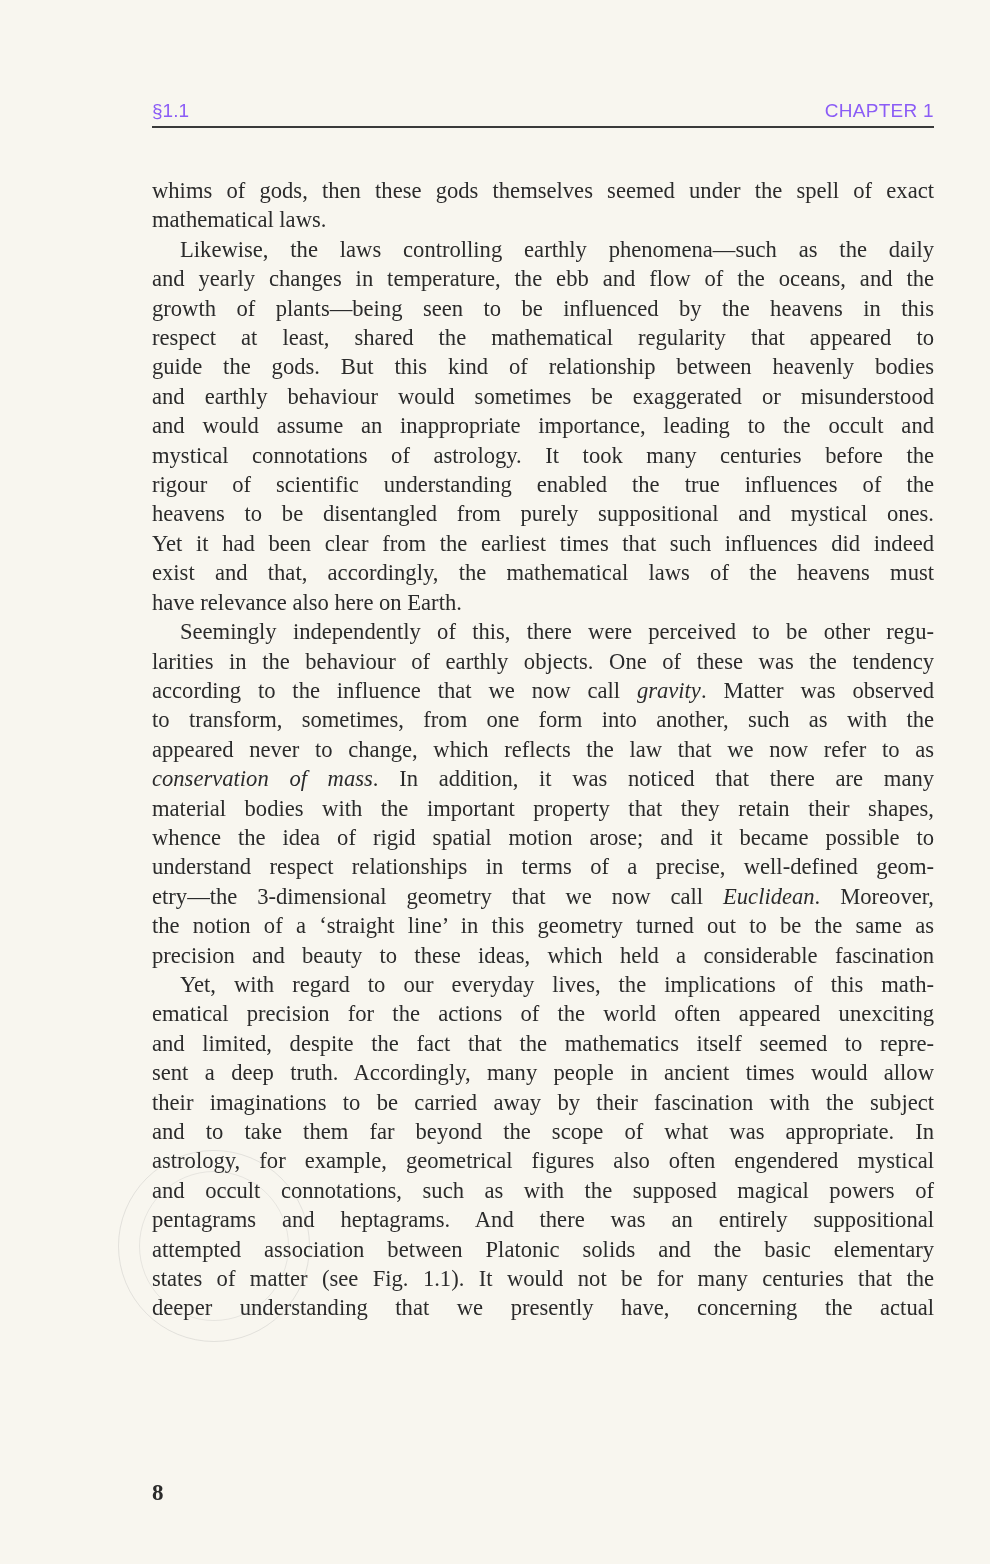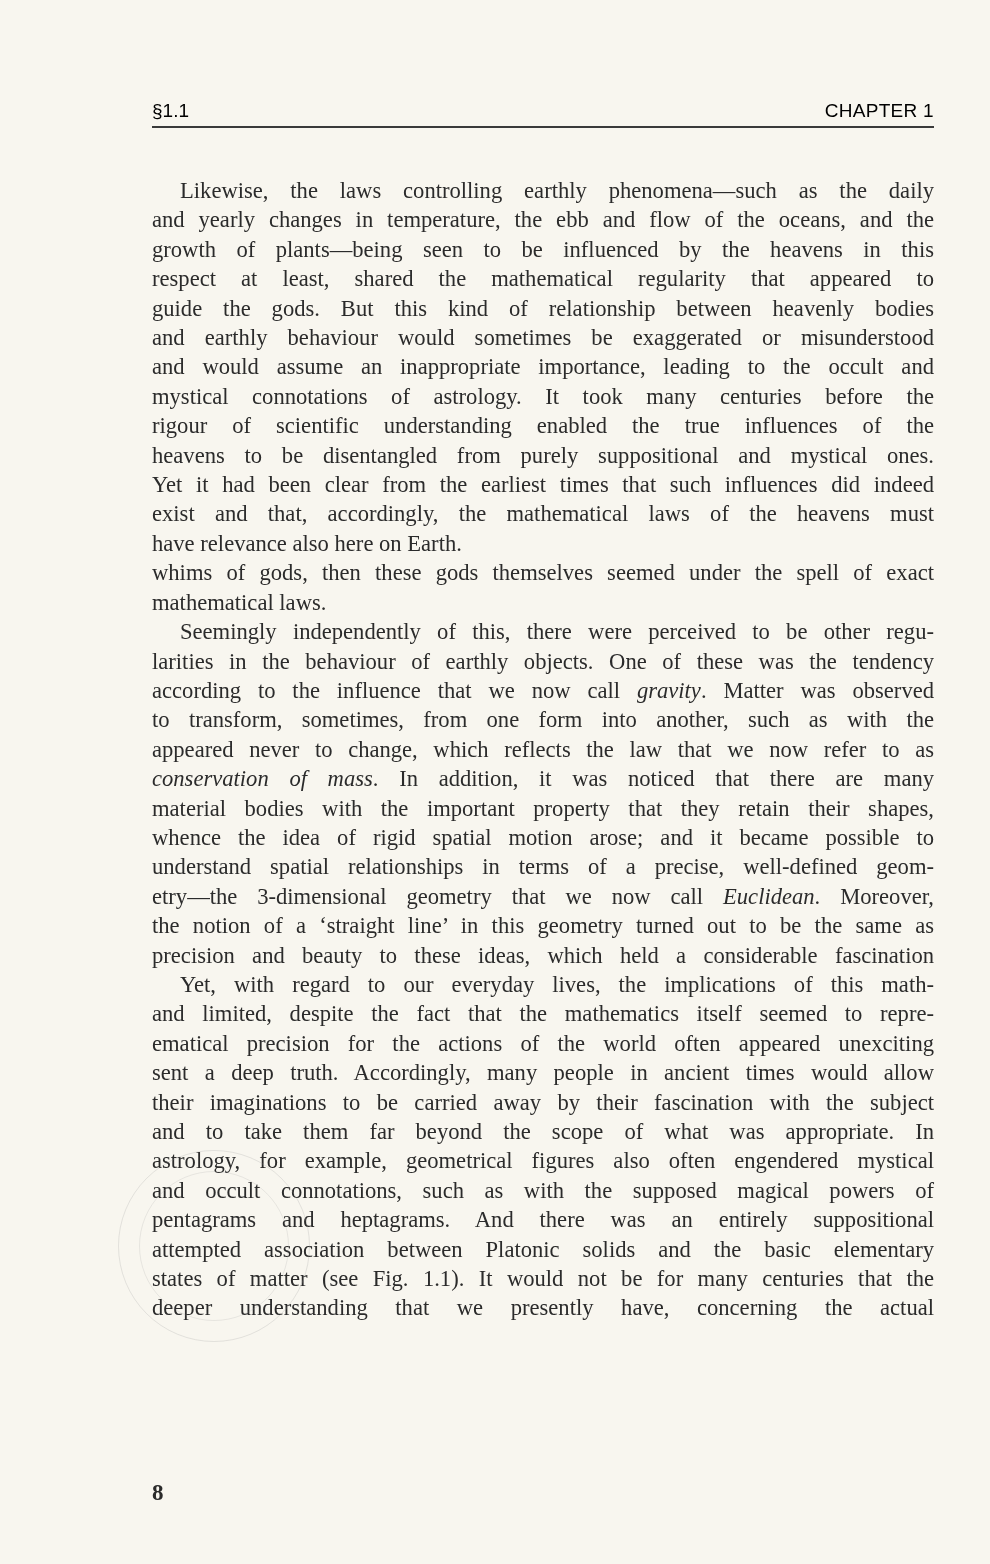--- a/index.html
+++ b/index.html
@@ -12,21 +12,21 @@
     color: #2a2a2a;
   }
   .page {
     position: absolute; left: 0; top: 0; width: 990px; height: 1564px;
     background: #f8f6ef;
   }
   .running-head {
     position: absolute; left: 152px; top: 100px; width: 782px;
     height: 26px;
     font-family: "Liberation Sans", "DejaVu Sans", sans-serif;
-    font-size: 19px; color: #000000;
+    font-size: 19px; color: #8b5cf6;
   }
   .running-head .section { position: absolute; left: 0; top: 0; }
   .running-head .chapter { position: absolute; right: 0; top: 0; letter-spacing: 0.3px; }
   .head-rule {
     position: absolute; left: 152px; top: 126px; width: 782px; height: 2px;
     background: #3a3a3a;
   }
   .body-text {
     position: absolute; left: 152px; top: 176px; width: 782px;
     font-size: 22.6px; line-height: 29.4px;
@@ -57,56 +57,56 @@
 
 <div class="page">
   <div class="running-head">
     <span class="section">§1.1</span>
     <span class="chapter">CHAPTER 1</span>
   </div>
   <div class="head-rule"></div>
 
   <div class="body-text" id="body-text">
       <p>
+        <span class="line">whims of gods, then these gods themselves seemed under the spell of exact</span>
+        <span class="line last">mathematical laws.</span>
+      </p>
+      <p>
         <span class="line" style="padding-left: 28px;">Likewise, the laws controlling earthly phenomena—such as the daily</span>
         <span class="line">and yearly changes in temperature, the ebb and flow of the oceans, and the</span>
         <span class="line">growth of plants—being seen to be influenced by the heavens in this</span>
         <span class="line">respect at least, shared the mathematical regularity that appeared to</span>
         <span class="line">guide the gods. But this kind of relationship between heavenly bodies</span>
         <span class="line">and earthly behaviour would sometimes be exaggerated or misunderstood</span>
         <span class="line">and would assume an inappropriate importance, leading to the occult and</span>
         <span class="line">mystical connotations of astrology. It took many centuries before the</span>
         <span class="line">rigour of scientific understanding enabled the true influences of the</span>
         <span class="line">heavens to be disentangled from purely suppositional and mystical ones.</span>
         <span class="line">Yet it had been clear from the earliest times that such influences did indeed</span>
         <span class="line">exist and that, accordingly, the mathematical laws of the heavens must</span>
         <span class="line last">have relevance also here on Earth.</span>
       </p>
       <p>
-        <span class="line">whims of gods, then these gods themselves seemed under the spell of exact</span>
-        <span class="line last">mathematical laws.</span>
-      </p>
-      <p>
         <span class="line" style="padding-left: 28px;">Seemingly independently of this, there were perceived to be other regu-</span>
         <span class="line">larities in the behaviour of earthly objects. One of these was the tendency</span>
         <span class="line">according to the influence that we now call <em>gravity</em>. Matter was observed</span>
         <span class="line">to transform, sometimes, from one form into another, such as with the</span>
         <span class="line">appeared never to change, which reflects the law that we now refer to as</span>
         <span class="line"><em>conservation of mass</em>. In addition, it was noticed that there are many</span>
         <span class="line">material bodies with the important property that they retain their shapes,</span>
         <span class="line">whence the idea of rigid spatial motion arose; and it became possible to</span>
-        <span class="line">understand spatial relationships in terms of a precise, well-defined geom-</span>
+        <span class="line">understand respect relationships in terms of a precise, well-defined geom-</span>
         <span class="line">etry—the 3-dimensional geometry that we now call <em>Euclidean</em>. Moreover,</span>
         <span class="line">the notion of a ‘straight line’ in this geometry turned out to be the same as</span>
         <span class="line">precision and beauty to these ideas, which held a considerable fascination</span>
       </p>
       <p>
         <span class="line" style="padding-left: 28px;">Yet, with regard to our everyday lives, the implications of this math-</span>
+        <span class="line">ematical precision for the actions of the world often appeared unexciting</span>
         <span class="line">and limited, despite the fact that the mathematics itself seemed to repre-</span>
-        <span class="line">ematical precision for the actions of the world often appeared unexciting</span>
         <span class="line">sent a deep truth. Accordingly, many people in ancient times would allow</span>
         <span class="line">their imaginations to be carried away by their fascination with the subject</span>
         <span class="line">and to take them far beyond the scope of what was appropriate. In</span>
         <span class="line">astrology, for example, geometrical figures also often engendered mystical</span>
         <span class="line">and occult connotations, such as with the supposed magical powers of</span>
         <span class="line">pentagrams and heptagrams. And there was an entirely suppositional</span>
         <span class="line">attempted association between Platonic solids and the basic elementary</span>
         <span class="line">states of matter (see Fig. 1.1). It would not be for many centuries that the</span>
         <span class="line">deeper understanding that we presently have, concerning the actual</span>
       </p>

